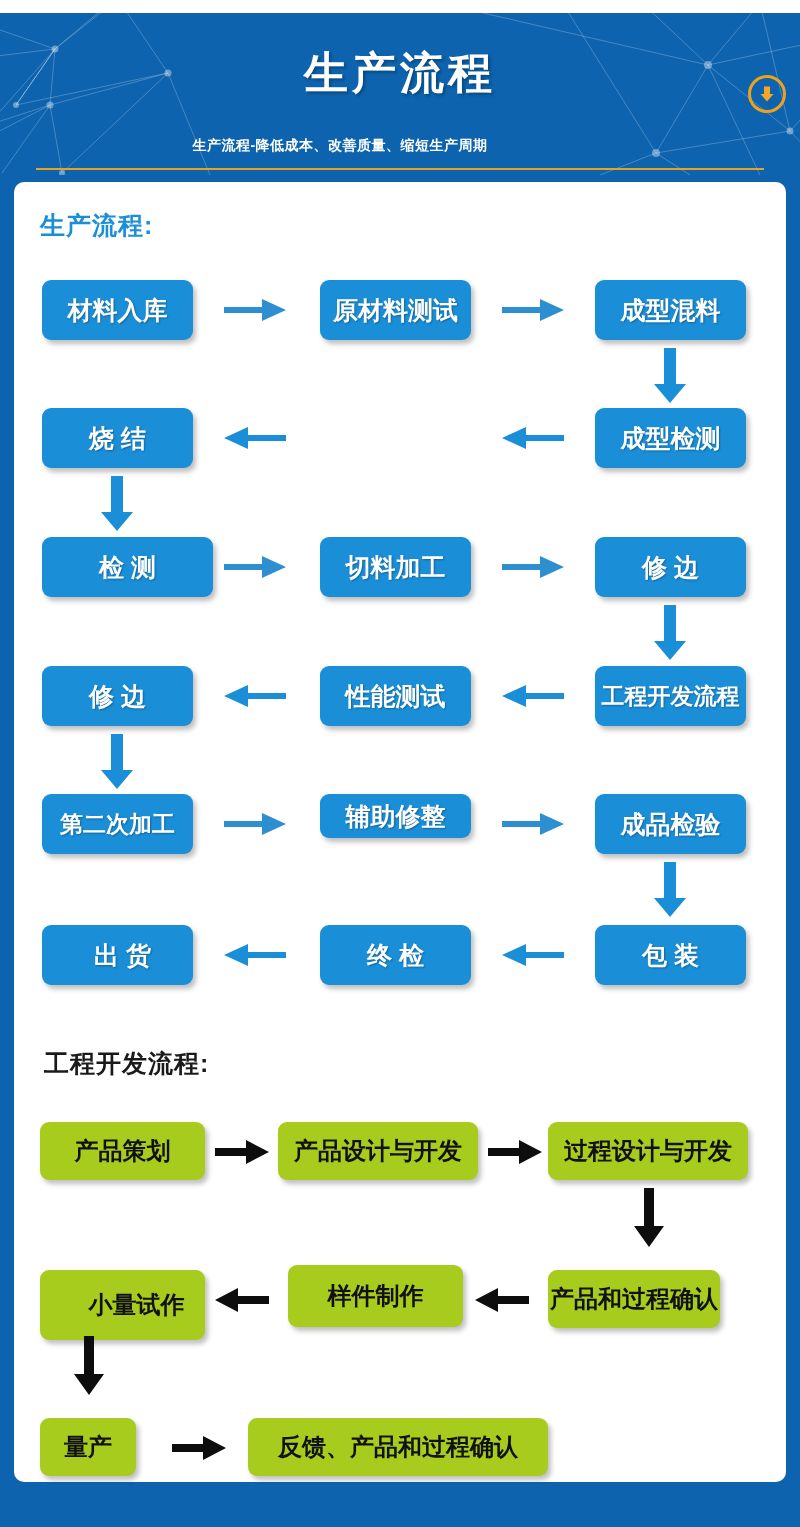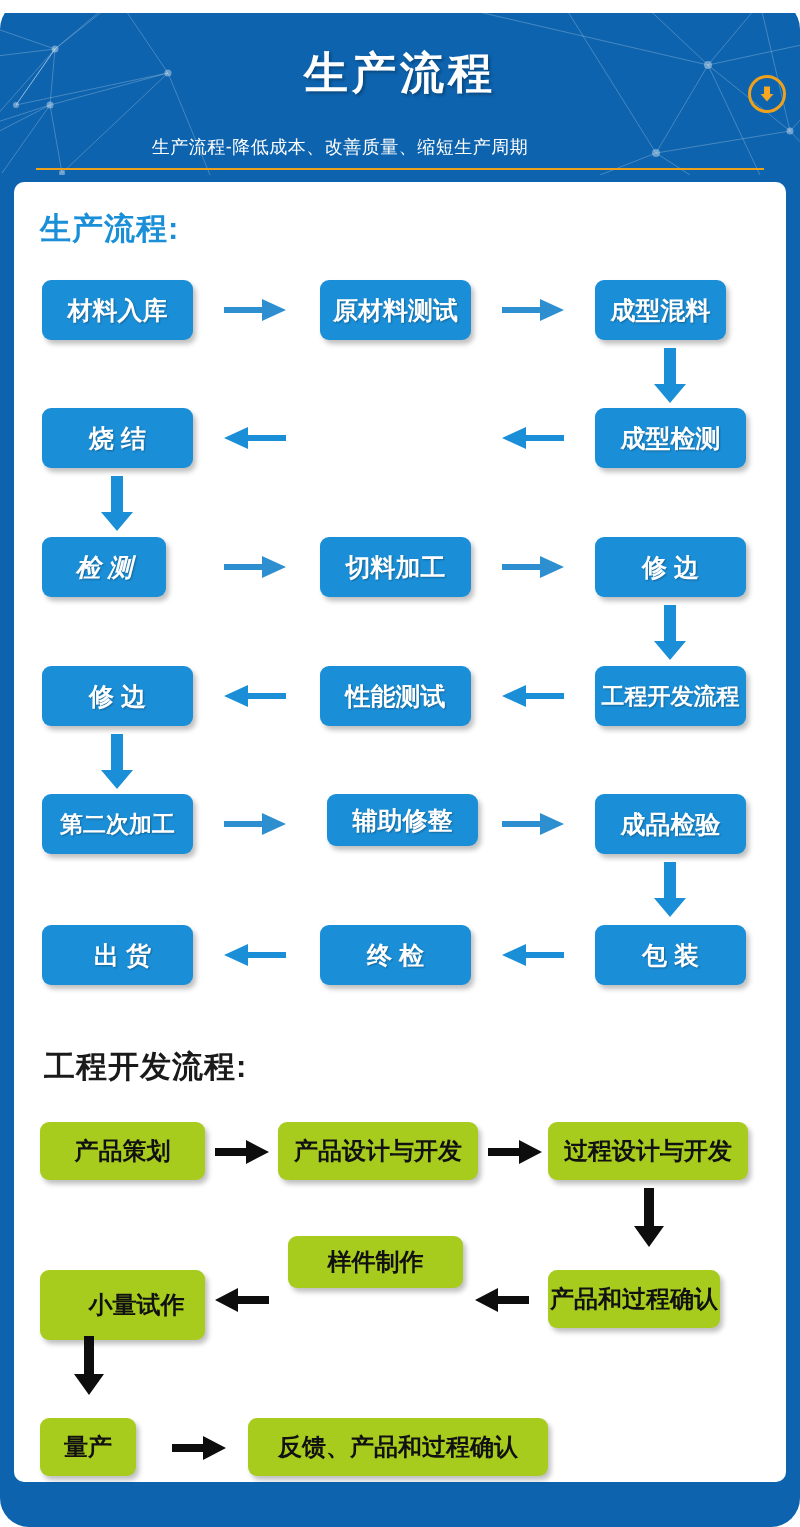--- a/index.html
+++ b/index.html
@@ -9,21 +9,20 @@
     background: #ffffff;
     font-family: "Liberation Sans", "DejaVu Sans", sans-serif;
   }
 
   #page {
     position: relative;
     width: 800px;
     height: 1527px;
     background: #ffffff;
     overflow: hidden;
-    border-radius: 29px;
   }
 
   
   .header {
     position: absolute;
     left: 0; top: 13px;
     width: 800px; height: 162px;
     background: #0d63ae;
     overflow: hidden;
   }
@@ -40,22 +39,22 @@
     letter-spacing: 4px;
     text-shadow: 2px 2px 3px rgba(0,0,0,.28);
     line-height: 1;
   }
   .header-sub {
     position: absolute;
     left: 0; top: 125px;
     width: 680px;
     text-align: center;
     color: #ffffff;
-    font-size: 18px;
-    font-weight: normal;
+    font-size: 14px;
+    font-weight: bold;
     letter-spacing: .5px;
     line-height: 1;
   }
   .header-rule {
     position: absolute;
     left: 36px; top: 168px;
     width: 728px; height: 2px;
     background: #eca11e;
   }
   .dl-badge {
@@ -79,21 +78,21 @@
     position: absolute;
     left: 14px; top: 182px;
     width: 772px; height: 1300px;
     background: #ffffff;
     border-radius: 10px;
   }
 
   
   .sec-title {
     position: absolute;
-    font-size: 31px;
+    font-size: 25px;
     font-weight: bold;
     letter-spacing: 1px;
     line-height: 1;
     white-space: nowrap;
   }
   .sec-title.blue { color: #1a8fd8; left: 40px; top: 213px; }
   .sec-title.dark { color: #1a1a1a; left: 44px; top: 1051px; }
 
   
   .node {
@@ -196,21 +195,21 @@
         <path d="M2 10 H40 V2 L64 13 L40 24 V16 H2 Z" fill="#2e8fd0"></path>
       </g>
     </svg>
   </div>
   <div class="node blue" style="left:320px; top:280px; width:151px; height:60px;">原材料测试</div>
   <div class="arrow" style="left:500px; top:297px;">
     <svg width="66" height="26" viewBox="0 0 66 26">
       <path d="M2 10 H40 V2 L64 13 L40 24 V16 H2 Z" fill="#2e8fd0"></path>
     </svg>
   </div>
-  <div class="node blue" style="left:595px; top:280px; width:131px; height:60px;">成型混料</div>
+  <div class="node blue" style="left:595px; top:280px; width:151px; height:60px;">成型混料</div>
 
   <div class="arrow" style="left:653px; top:348px;">
     <svg width="34" height="56" viewBox="0 0 34 56">
       <path d="M11 0 H23 V36 H33 L17 55 L1 36 H11 Z" fill="#1a8fd8"></path>
     </svg>
   </div>
 
   <div class="node blue" style="left:42px;  top:408px; width:151px; height:60px;">烧 结</div>
   <div class="arrow" style="left:222px; top:425px;">
     <svg width="66" height="26" viewBox="0 0 66 26">
@@ -223,21 +222,21 @@
     </svg>
   </div>
   <div class="node blue" style="left:595px; top:408px; width:151px; height:60px;">成型检测</div>
 
   <div class="arrow" style="left:100px; top:476px;">
     <svg width="34" height="56" viewBox="0 0 34 56">
       <path d="M11 0 H23 V36 H33 L17 55 L1 36 H11 Z" fill="#1a8fd8"></path>
     </svg>
   </div>
 
-  <div class="node blue" style="left:42px;  top:537px; width:124px; height:60px;font-style:italic;">检 测</div>
+  <div class="node blue" style="left:42px;  top:537px; width:171px; height:60px;">检 测</div>
   <div class="arrow" style="left:222px; top:554px;">
     <svg width="66" height="26" viewBox="0 0 66 26">
       <path d="M2 10 H40 V2 L64 13 L40 24 V16 H2 Z" fill="#2e8fd0"></path>
     </svg>
   </div>
   <div class="node blue" style="left:320px; top:537px; width:151px; height:60px;">切料加工</div>
   <div class="arrow" style="left:500px; top:554px;">
     <svg width="66" height="26" viewBox="0 0 66 26">
       <path d="M2 10 H40 V2 L64 13 L40 24 V16 H2 Z" fill="#2e8fd0"></path>
     </svg>
@@ -269,21 +268,21 @@
       <path d="M11 0 H23 V36 H33 L17 55 L1 36 H11 Z" fill="#1a8fd8"></path>
     </svg>
   </div>
 
   <div class="node blue" style="left:42px;  top:794px; width:151px; height:60px; font-size:23px;text-align:right;">第二次加工</div>
   <div class="arrow" style="left:222px; top:811px;">
     <svg width="66" height="26" viewBox="0 0 66 26">
       <path d="M2 10 H40 V2 L64 13 L40 24 V16 H2 Z" fill="#2e8fd0"></path>
     </svg>
   </div>
-  <div class="node blue" style="left:327px; top:794px; width:151px; height:52px;">辅助修整</div>
+  <div class="node blue" style="left:320px; top:794px; width:151px; height:44px;">辅助修整</div>
   <div class="arrow" style="left:500px; top:811px;">
     <svg width="66" height="26" viewBox="0 0 66 26">
       <path d="M2 10 H40 V2 L64 13 L40 24 V16 H2 Z" fill="#2e8fd0"></path>
     </svg>
   </div>
   <div class="node blue" style="left:595px; top:794px; width:151px; height:60px;">成品检验</div>
 
   <div class="arrow" style="left:653px; top:862px;">
     <svg width="34" height="56" viewBox="0 0 34 56">
       <path d="M11 0 H23 V36 H33 L17 55 L1 36 H11 Z" fill="#1a8fd8"></path>
@@ -325,21 +324,21 @@
       <path d="M12 0 H22 V38 H32 L17 59 L2 38 H12 Z" fill="#0d0d0d"></path>
     </svg>
   </div>
 
   <div class="node green" style="left:40px;  top:1270px; width:165px; height:70px;padding-left:28px;">小量试作</div>
   <div class="arrow" style="left:213px; top:1287px;">
     <svg width="58" height="26" viewBox="0 0 58 26">
       <path d="M56 9 H25 V1 L2 13 L25 25 V17 H56 Z" fill="#0d0d0d"></path>
     </svg>
   </div>
-  <div class="node green" style="left:288px; top:1236px; width:175px; height:52px;">样件制作</div>
+  <div class="node green" style="left:288px; top:1265px; width:175px; height:62px;">样件制作</div>
   <div class="arrow" style="left:473px; top:1287px;">
     <svg width="58" height="26" viewBox="0 0 58 26">
       <path d="M56 9 H25 V1 L2 13 L25 25 V17 H56 Z" fill="#0d0d0d"></path>
     </svg>
   </div>
   <div class="node green" style="left:548px; top:1270px; width:172px; height:58px;">产品和过程确认</div>
 
   <div class="arrow" style="left:72px; top:1336px;">
     <svg width="34" height="60" viewBox="0 0 34 60">
       <path d="M12 0 H22 V38 H32 L17 59 L2 38 H12 Z" fill="#0d0d0d"></path>

